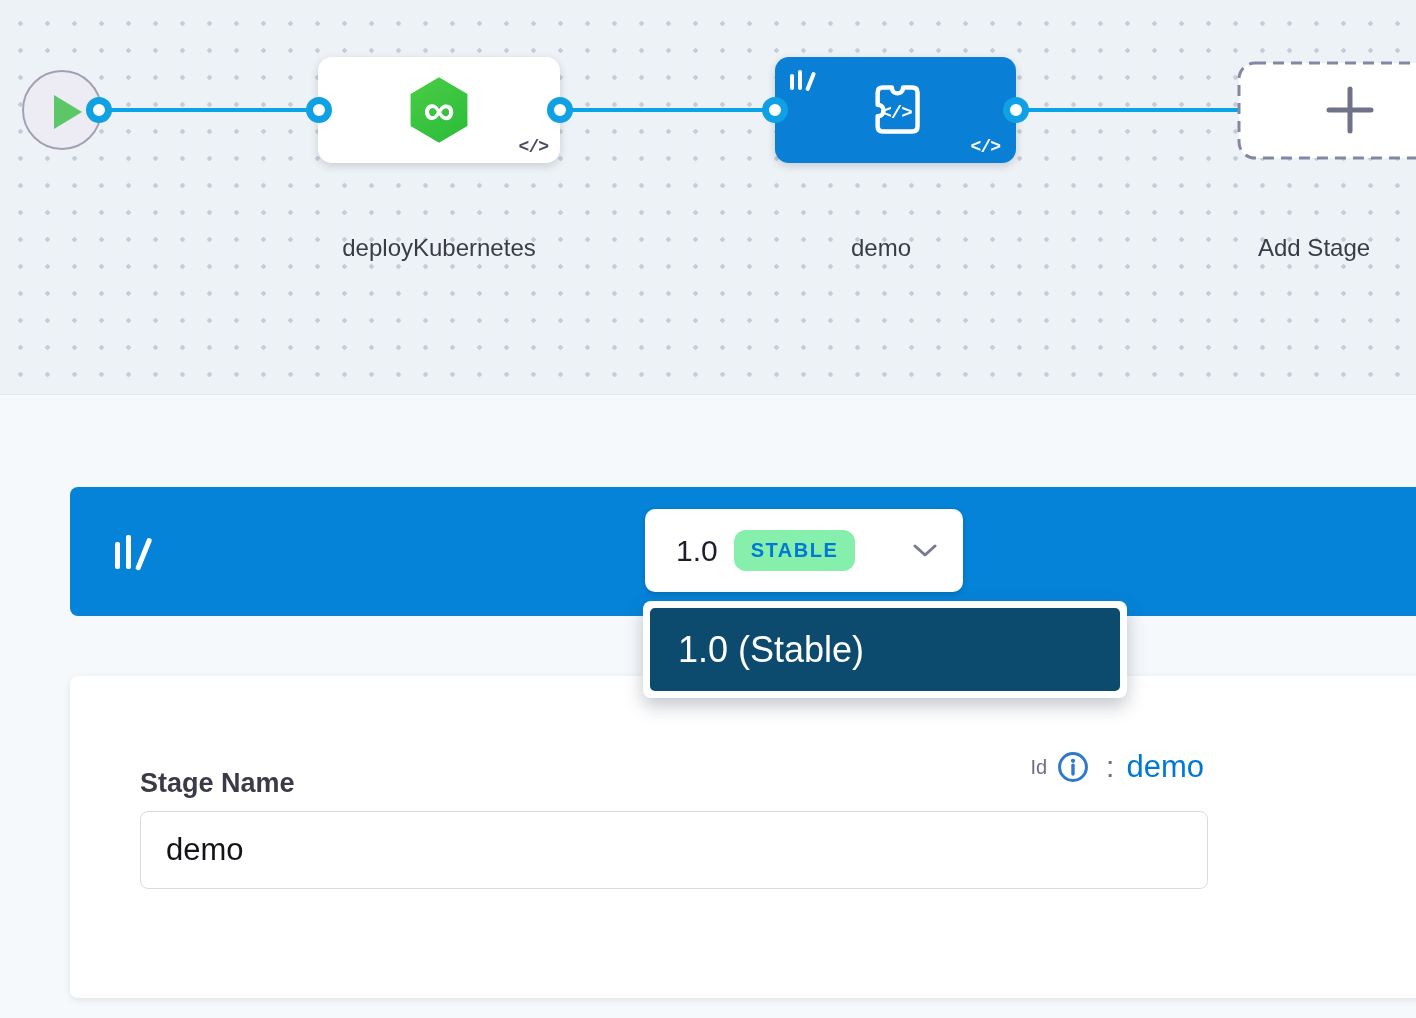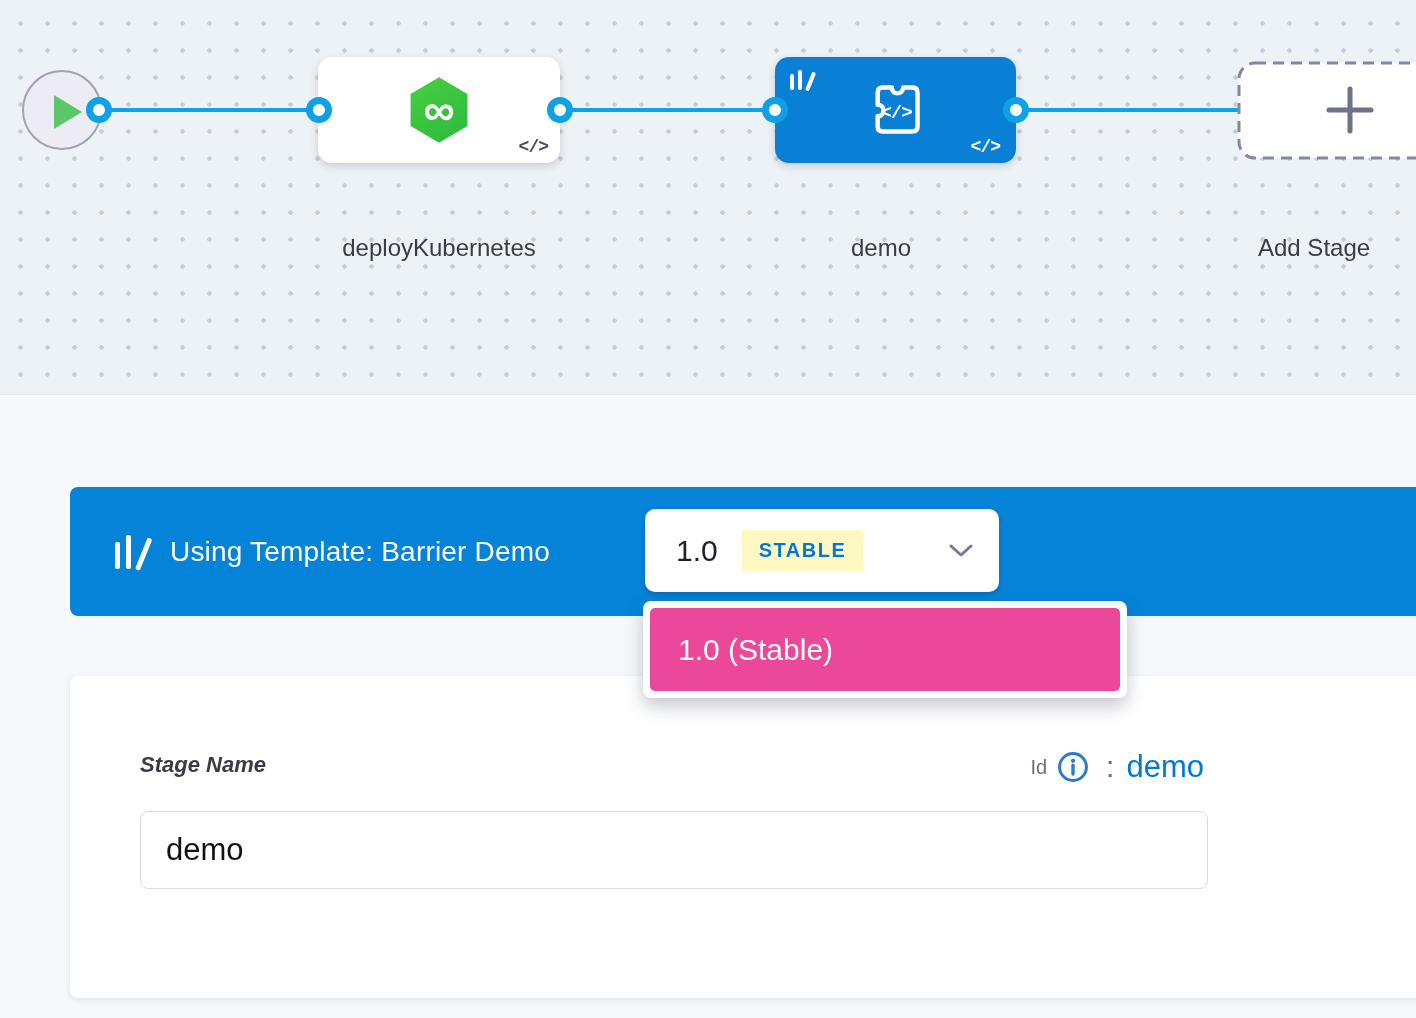--- a/index.html
+++ b/index.html
@@ -77,50 +77,50 @@
   }
   .banner .tpl-icon { position:absolute; left:45px; top:50%; transform:translateY(-50%); height:34px; }
   .banner .tpl-icon .b1 { width:5px; height:27px; margin-right:6px; }
   .banner .tpl-icon .b2 { width:5px; height:34px; margin-right:4px; }
   .banner .tpl-icon .b3 { width:5px; height:34px; transform:rotate(22deg); transform-origin:bottom left; }
   .banner-text {
     position:absolute; left:100px; top:50%; transform:translateY(-50%);
     color:#fff; font-size:28px; font-weight:500; letter-spacing:0.2px;
   }
   .version-select {
-    position:absolute; left:575px; top:22px; width:354px; height:83px;
+    position:absolute; left:575px; top:22px; width:318px; height:83px;
     background:#fff; border-radius:10px; box-shadow:0 2px 5px rgba(20,30,60,0.25);
     display:flex; align-items:center; cursor:pointer;
   }
   .version-num { margin-left:31px; font-size:30px; font-weight:500; color:#1D1D2B; }
   .version-badge {
-    margin-left:24px; background:#fef9c3; color:#0278D5; border-radius:0;
+    margin-left:16px; background:#86efac; color:#0278D5; border-radius:12px;
     padding:9px 17px; font-size:20px; font-weight:700; letter-spacing:1.5px;
   }
   .chev { margin-left:auto; margin-right:26px; display:block; }
 
   
   .popover {
     position:absolute; left:643px; top:601px; width:484px; height:97px;
     background:#fff; border-radius:8px; z-index:10; padding:7px;
     box-shadow:0 8px 18px rgba(60,70,90,0.30);
   }
   .popover-item {
-    width:100%; height:100%; background:#ec4899; border-radius:5px;
-    display:flex; align-items:center; color:#fff; font-size:30px; padding-left:28px;
+    width:100%; height:100%; background:#0c4a6e; border-radius:5px;
+    display:flex; align-items:center; color:#fff; font-size:36px; padding-left:28px;
     cursor:pointer;
   }
 
   
   .panel {
     position:absolute; left:70px; top:676px; right:-24px; height:322px;
     background:#fff; border-radius:8px; z-index:2;
     box-shadow:0 2px 6px rgba(40,41,61,0.10);
   }
-  .stage-name-label { position:absolute; left:70px; top:76px; font-size:22px; font-weight:700; color:#3A3B46;font-style:italic; }
+  .stage-name-label { position:absolute; left:70px; top:92px; font-size:27px; font-weight:700; color:#3A3B46; }
   .id-row { position:absolute; top:70px; right:236px; display:flex; align-items:center; height:42px; }
   .id-label { color:#6E7081; font-size:20px; }
   .id-info { margin-left:9px; display:block; }
   .id-colon { margin-left:16px; color:#6E7081; font-size:30px; }
   .id-value { margin-left:12px; color:#0278D5; font-size:31px; cursor:pointer; }
   .stage-name-input {
     position:absolute; left:70px; top:135px; width:1068px; height:78px;
     border:1px solid #D9DAE5; border-radius:8px; background:#fff;
     font-family:"Liberation Sans", sans-serif; font-size:31px; color:#121217;
     padding-left:25px; outline:none;
@@ -188,21 +188,20 @@
     <div class="canvas-label lbl-demo">demo</div>
     <div class="canvas-label lbl-add">Add Stage</div>
   </div>
 
   <div class="banner">
     <div class="tpl-icon">
       <span class="b b1"></span>
         <span class="b b2"></span>
         <span class="b b3"></span>
     </div>
-    <div class="banner-text">Using Template: Barrier Demo</div>
 
     <div class="version-select">
       <span class="version-num">1.0</span>
       <span class="version-badge">STABLE</span>
       <svg class="chev" width="24" height="13" viewBox="0 0 24 13">
         <polyline points="2,2 12,11 22,2" fill="none" stroke="#777A90" stroke-width="3" stroke-linecap="round" stroke-linejoin="round"></polyline>
       </svg>
     </div>
   </div>
 

